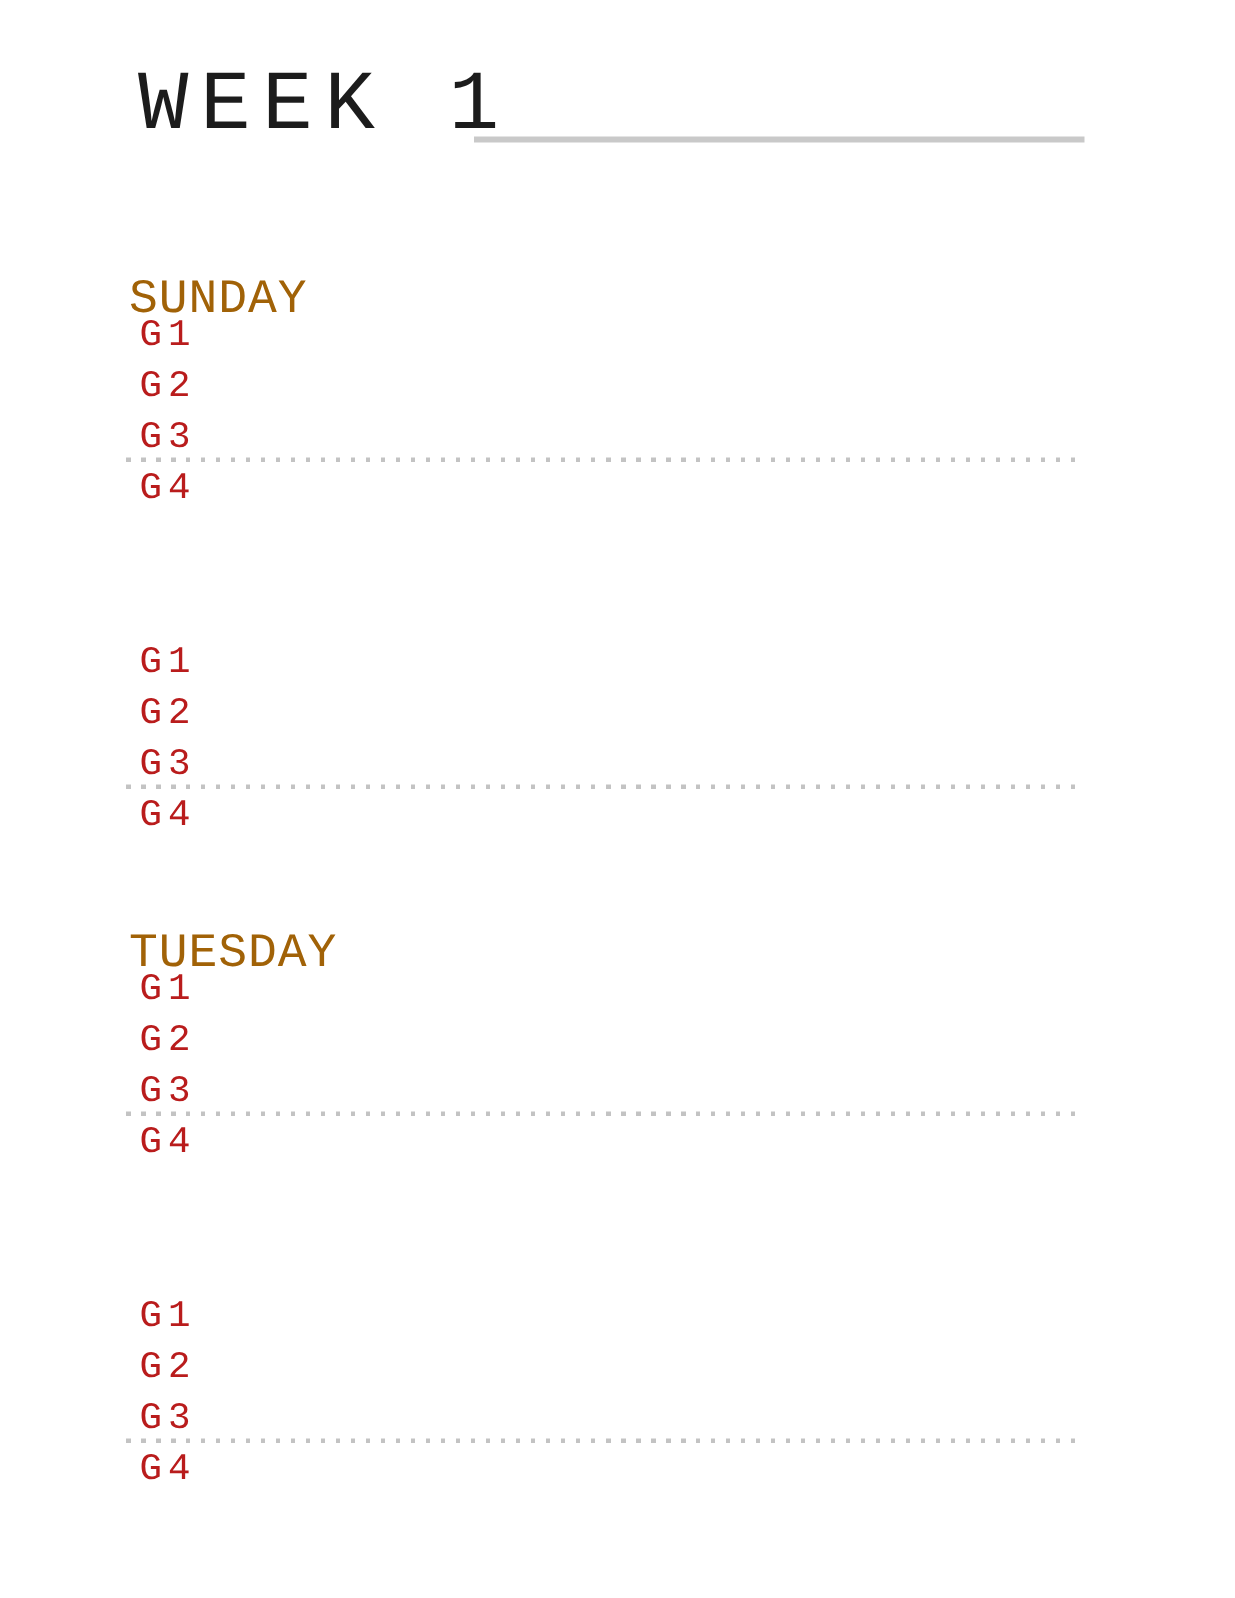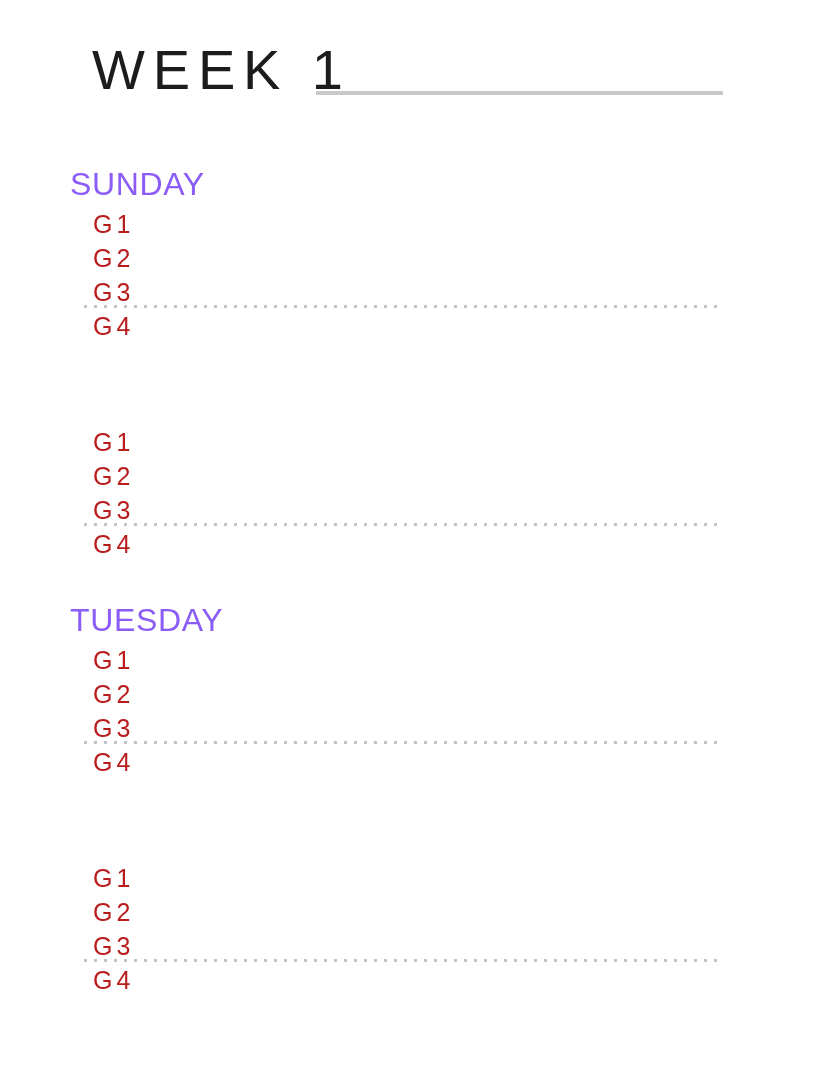--- a/index.html
+++ b/index.html
@@ -6,21 +6,21 @@
     margin: 0;
     padding: 0;
     background: #ffffff;
   }
   .page {
     position: relative;
     width: 723px;
     height: 1065px;
     background: #ffffff;
     overflow: hidden;
-    font-family: Liberation Sans, sans-serif;
+    font-family: Liberation Mono, monospace;
     color: #1c1c1c;
   }
   .title {
     position: absolute;
     left: 92px;
     top: 42px;
     margin: 0;
     font-size: 56px;
     font-weight: 400;
     line-height: 1;
@@ -39,26 +39,26 @@
   .day-section {
     position: absolute;
     left: 0;
     width: 823px;
     height: 218px;
   }
   .day-label {
     position: absolute;
     left: 70px;
     top: 0;
-    margin: 0;
+    margin: 16px;
     font-size: 32px;
     font-weight: 400;
     line-height: 1.2;
     letter-spacing: 0.02em;
-    color: #8b5cf6;
+    color: #a16207;
     white-space: nowrap;
   }
   .goal-list {
     position: absolute;
     left: 93px;
     top: 42px;
     margin: 0;
     padding: 0;
     list-style: none;
   }

